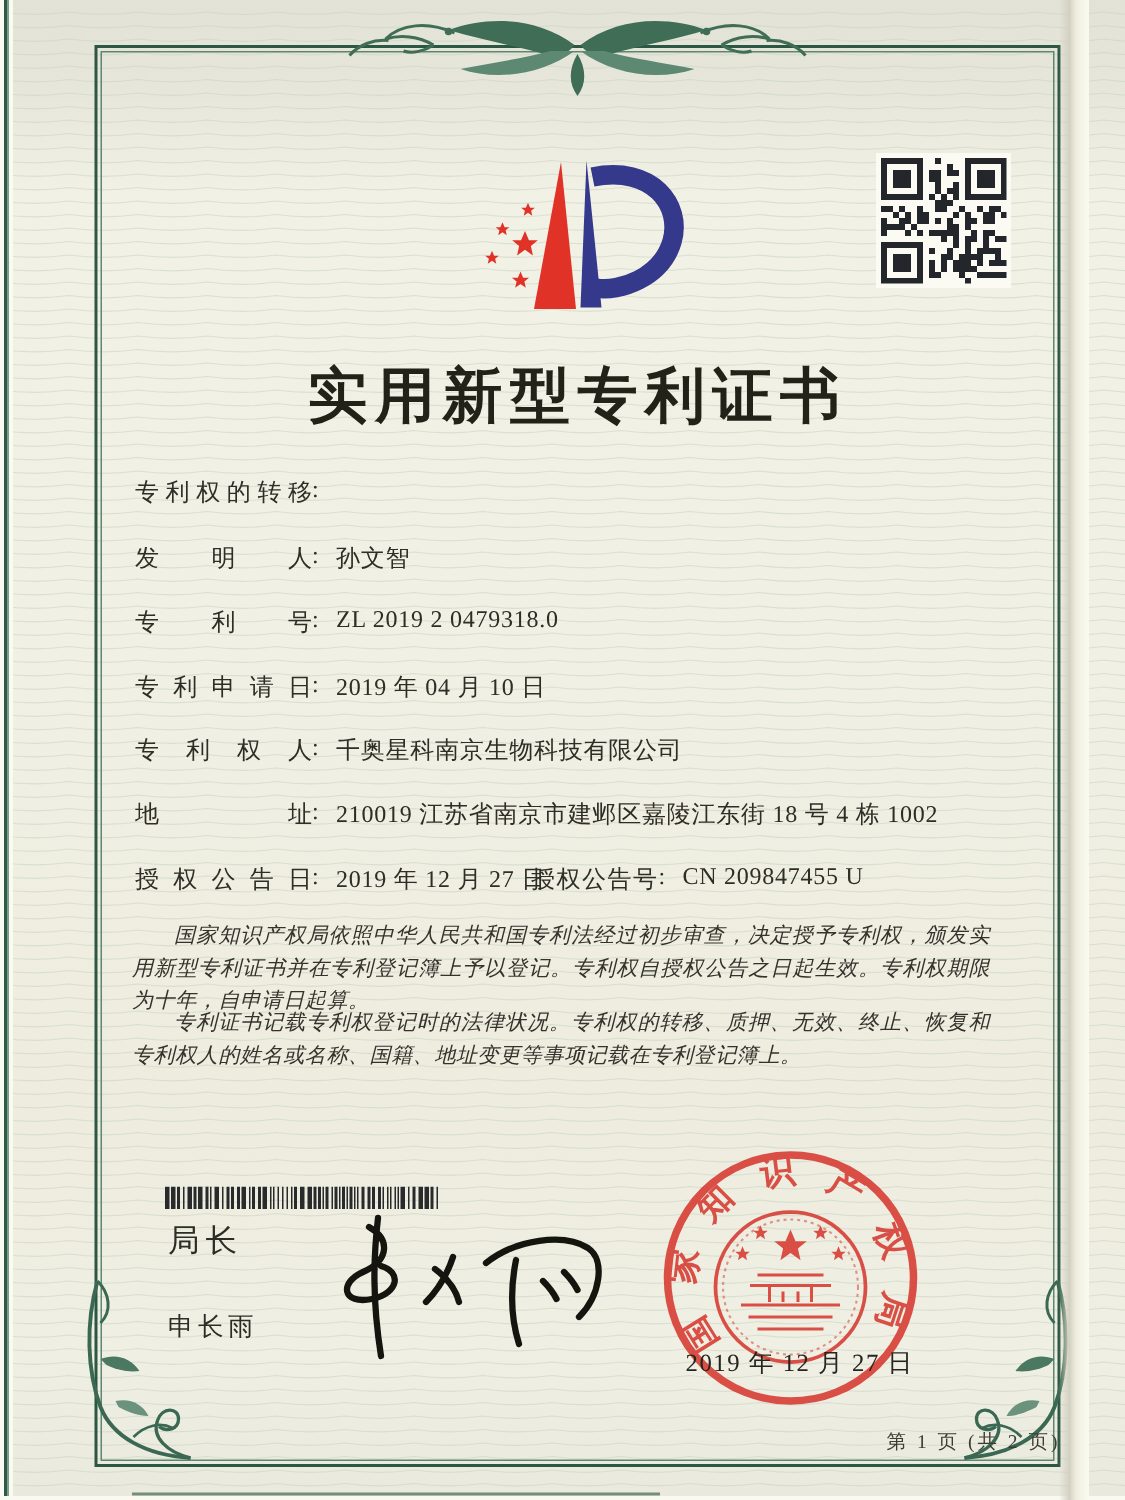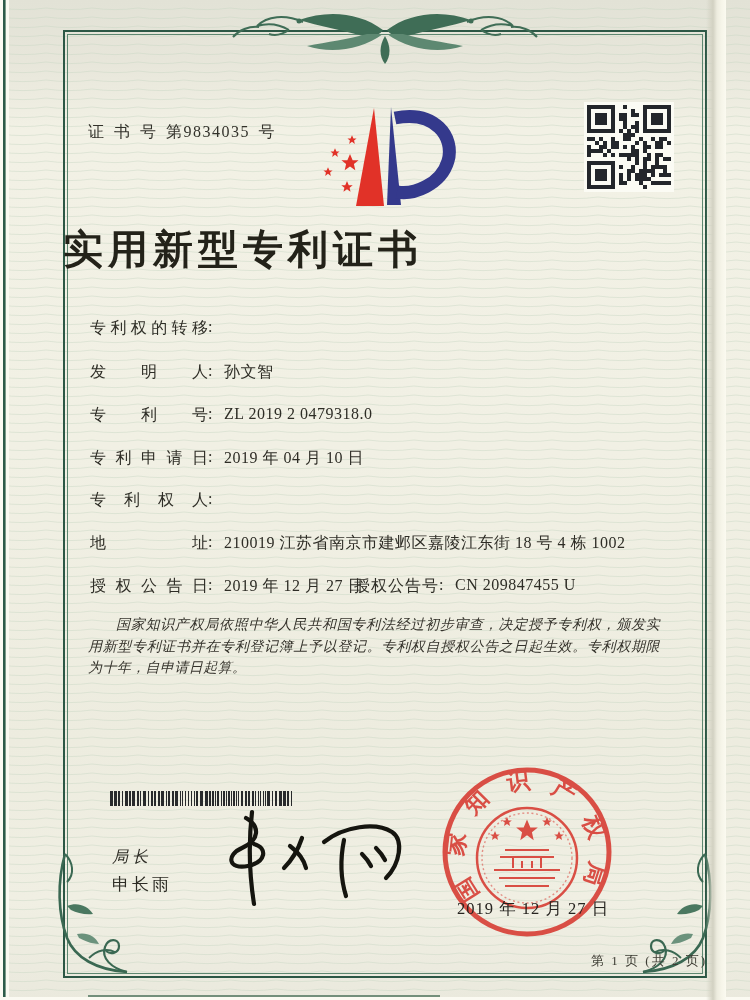--- a/index.html
+++ b/index.html
@@ -15,33 +15,33 @@
     background:linear-gradient(90deg,#fcfbf3 0 3px,#2e5b49 3px 5px,#7d9c8a 5px 6px,#fbfaf1 6px 9px,rgba(0,0,0,0) 9px);}
   .edge-bottom{left:0;bottom:0;width:100%;height:8px;background:linear-gradient(0deg,#fbfaf2 0 3px,rgba(0,0,0,0) 3px);}
   .edge-bottom-line{left:88px;bottom:3px;width:352px;height:2px;background:#4b7059;opacity:.75;}
   .fold-right{left:706px;top:0;width:20px;height:100%;
     background:linear-gradient(90deg,rgba(0,0,0,0) 0,#d2d1c2 35%,#edecdf 55%,#f6f5e9 78%,#fbfaf0 100%);}
   
   .frame{left:63px;top:30px;width:644px;height:948px;border:2px solid #2c5745;box-sizing:border-box;}
   .frame::after{content:"";position:absolute;inset:2px;border:1px solid #5d8770;}
   
   .cert-no{left:88px;top:122px;font-size:16px;letter-spacing:1.5px;word-spacing:3px;color:#32312a;}
-  .title{left:63px;top:222px;width:644px;margin:0;text-align:left;
+  .title{left:63px;top:236px;width:644px;margin:0;text-align:center;
     font-size:40px;font-weight:bold;letter-spacing:5px;color:#232219;}
   
   .row{left:90px;font-size:16px;display:flex;white-space:nowrap;color:#2e2d26;}
   .row .lab{display:inline-block;width:118px;text-align:justify;text-align-last:justify;}
   .row .col{width:16px;text-align:left;}
   .row .val{letter-spacing:.5px;}
   .row2 .lab{width:auto;text-align:center;text-align-last:auto;letter-spacing:1px;margin-left:22px;}
   
   .para{left:88px;width:572px;font-size:14px;line-height:21.5px;letter-spacing:.4px;
     text-align:justify;text-indent:2em;color:#34322b;margin:0;font-style:italic;}
   
-  .signer-title{left:112px;top:847px;font-size:16px;letter-spacing:4px;color:#2d2c25;font-style:italic;}
+  .signer-title{left:112px;top:813px;font-size:21px;letter-spacing:4px;color:#2d2c25;}
   .signer-name{left:112px;top:873px;font-size:17px;letter-spacing:3px;color:#2d2c25;}
   .seal-date{left:457px;top:898px;font-size:16.5px;letter-spacing:1px;color:#262420;z-index:5;}
   .footer{left:63px;top:952px;width:644px;text-align:right;font-size:13px;letter-spacing:2px;color:#3d3c33;}
   #seal-svg{opacity:.93;}
   #seal-text text{font-size:23px;font-weight:bold;text-anchor:middle;dominant-baseline:middle;
     font-family:"Liberation Serif","DejaVu Serif",serif;}
   .qr-box{background:#fbfbf4;padding:3px;}
 </style>
 </head>
 <body>
@@ -87,21 +87,20 @@
     <g fill="none" stroke="#3a6852">
       <path d="M12 6 C4 34 5 66 14 90 C22 110 44 122 74 124" stroke-width="2.6"></path>
       <path d="M74 124 C58 120 48 110 52 99 C55 90 66 90 66 98 C66 105 58 107 53 103" stroke-width="2.2"></path>
       <path d="M14 58 C24 54 34 57 40 66 C32 67 24 65 18 62 Z" fill="#4a7860" stroke="none"></path>
       <path d="M12 6 C20 14 22 26 14 34" stroke-width="2"></path>
       <path d="M36 110 C44 102 54 100 62 104" stroke-width="1.8"></path>
       <path d="M24 86 C34 84 42 88 46 96 C38 96 30 92 26 90 Z" fill="#6b927c" stroke="none"></path>
     </g>
   </svg>
 
-  <div class="abs cert-no" style="z-index:3">证 书 号 第9834035 号</div>
 
   <svg class="abs" style="left:315px;top:95px;z-index:3" width="150" height="130" viewBox="0 0 150 130">
     <path d="M59 13 L69 111 L41 111 Z" fill="#e13228"></path>
     <path d="M76 12 L86 110 L72 110 Z" fill="#34398c"></path>
     <path d="M80 23 C120 15 140 42 133 66 C126 90 98 100 82 97" fill="none" stroke="#34398c" stroke-width="13"></path>
     <g fill="#e13228">
       <use href="#star5" transform="translate(37 45) scale(0.8)"></use>
       <use href="#star5" transform="translate(20 58) scale(0.8)"></use>
       <use href="#star5" transform="translate(35 68) scale(1.5)"></use>
       <use href="#star5" transform="translate(13 77) scale(0.8)"></use>
@@ -346,38 +345,40 @@
       <span class="val">ZL 2019 2 0479318.0</span>
   </div>
   <div class="abs row" style="top:448px;z-index:3">
     <span class="lab">专利申请日</span>
       <span class="col">:</span>
       <span class="val">2019 年 04 月 10 日</span>
   </div>
   <div class="abs row" style="top:490px;z-index:3">
     <span class="lab">专利权人</span>
       <span class="col">:</span>
+      <span class="val">千奥星科南京生物科技有限公司</span>
   </div>
   <div class="abs row" style="top:533px;z-index:3">
     <span class="lab">地址</span>
       <span class="col">:</span>
       <span class="val">210019 江苏省南京市建邺区嘉陵江东街 18 号 4 栋 1002</span>
   </div>
   <div class="abs row" style="top:576px;z-index:3">
     <span class="lab">授权公告日</span>
       <span class="col">:</span>
       <span class="val">2019 年 12 月 27 日</span>
   </div>
   <div class="abs row row2" style="left:332px;top:576px;z-index:3">
     <span class="lab">授权公告号</span>
       <span class="col">:</span>
       <span class="val">CN 209847455 U</span>
   </div>
 
   <p class="abs para" style="top:614px;z-index:3">国家知识产权局依照中华人民共和国专利法经过初步审查，决定授予专利权，颁发实用新型专利证书并在专利登记簿上予以登记。专利权自授权公告之日起生效。专利权期限为十年，自申请日起算。</p>
+  <p class="abs para" style="top:672px;z-index:3">专利证书记载专利权登记时的法律状况。专利权的转移、质押、无效、终止、恢复和专利权人的姓名或名称、国籍、地址变更等事项记载在专利登记簿上。</p>
 
   <svg id="barcode" class="abs" style="left:110px;top:791px;z-index:3" width="186" height="15" viewBox="0 0 186 15" preserveAspectRatio="none" fill="#282a2c">
       <rect x="0" y="0" width="3" height="15"></rect>
       <rect x="4" y="0" width="3" height="15"></rect>
       <rect x="8" y="0" width="2" height="15"></rect>
       <rect x="12" y="0" width="1" height="15"></rect>
       <rect x="15" y="0" width="3" height="15"></rect>
       <rect x="19" y="0" width="2" height="15"></rect>
       <rect x="22" y="0" width="3" height="15"></rect>
       <rect x="27" y="0" width="2" height="15"></rect>

